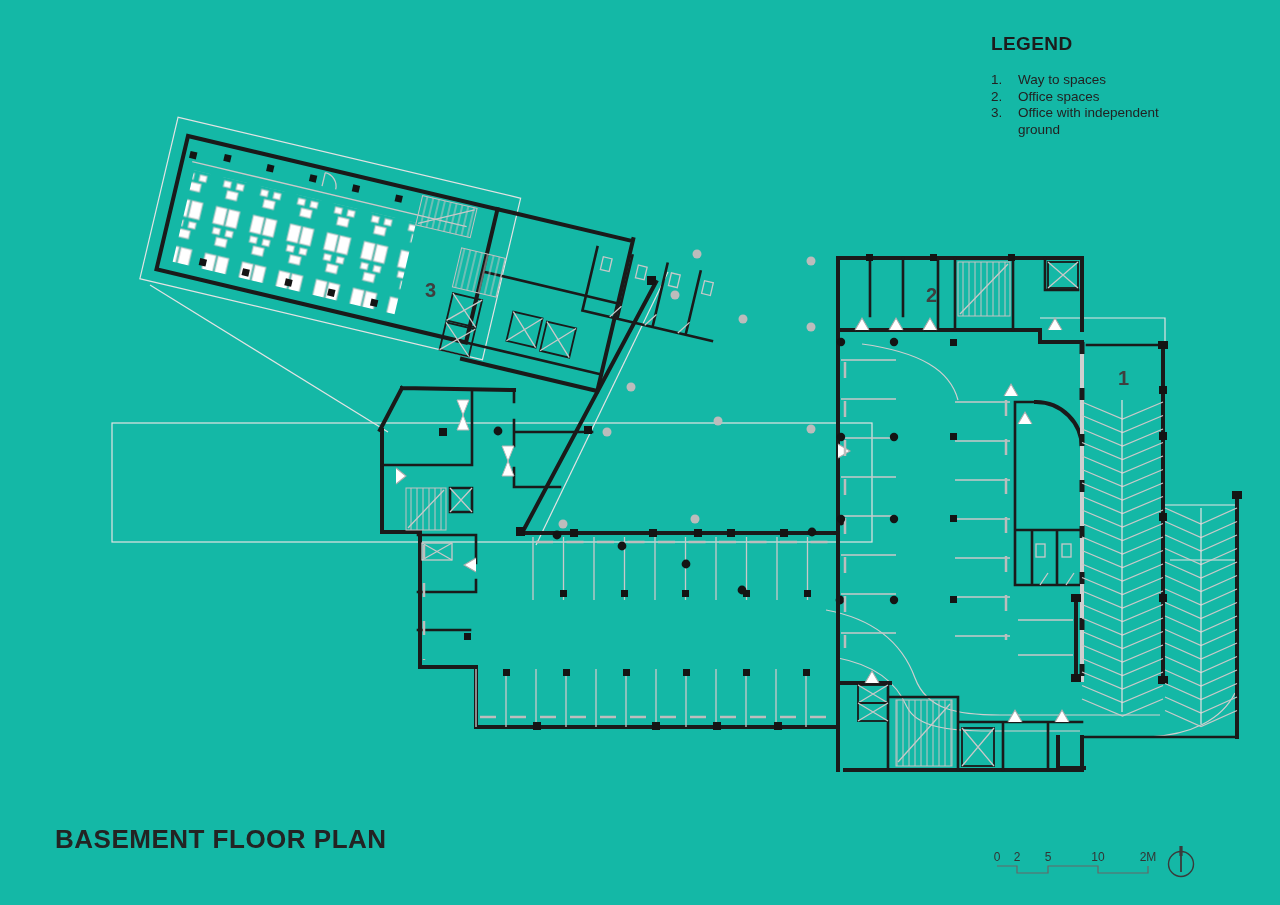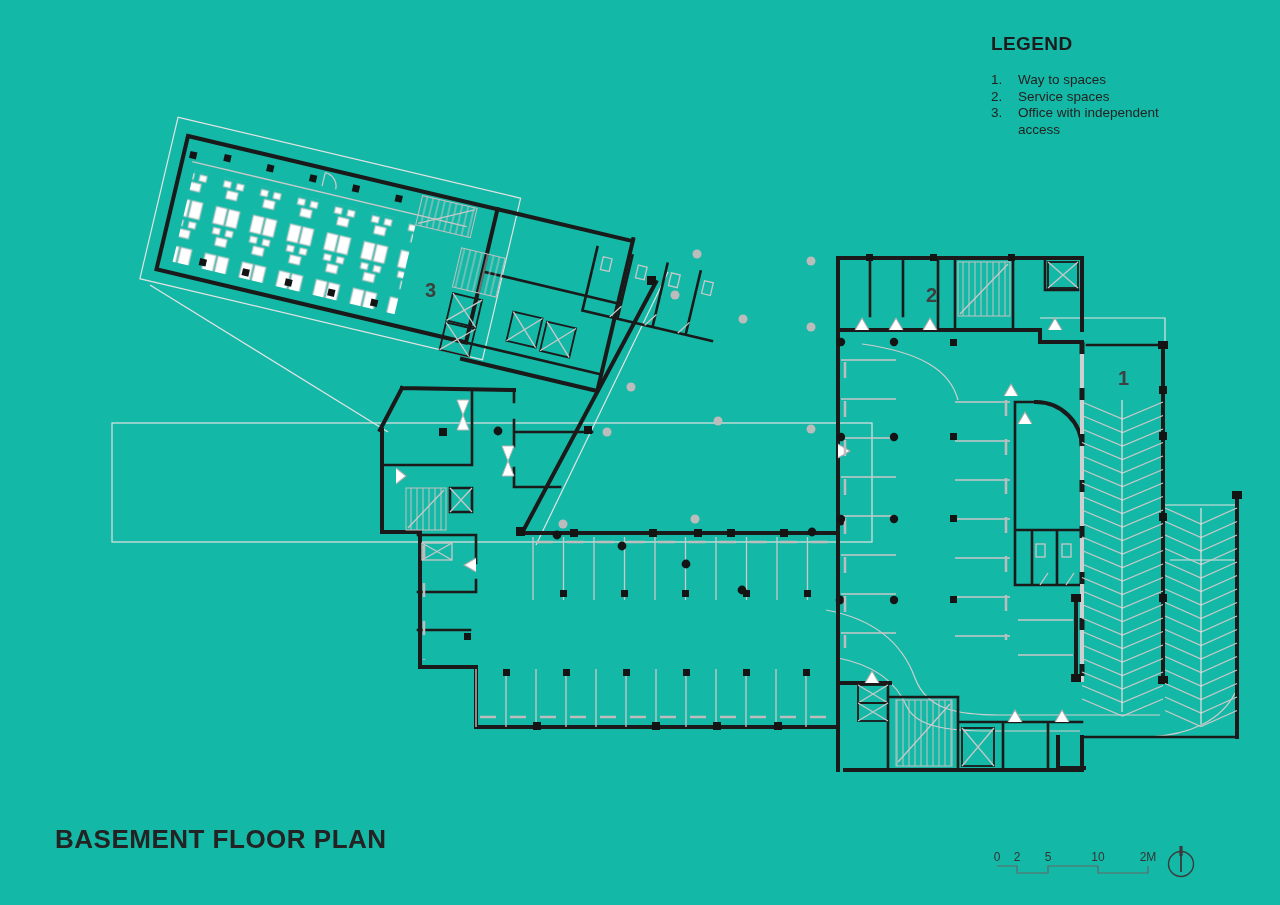--- a/index.html
+++ b/index.html
@@ -406,25 +406,25 @@
   </svg>
 
   <div class="legend">
     <div class="legend-title">LEGEND</div>
     <div class="legend-item">
       <span class="num">1.</span>
       <span class="lbl">Way to spaces</span>
     </div>
     <div class="legend-item">
       <span class="num">2.</span>
-      <span class="lbl">Service spaces</span>
+      <span class="lbl">Office spaces</span>
     </div>
     <div class="legend-item">
       <span class="num">3.</span>
-      <span class="lbl">Office with independent access</span>
+      <span class="lbl">Office with independent ground</span>
     </div>
   </div>
 
   <div class="zone-label zone-1">1</div>
   <div class="zone-label zone-2">2</div>
   <div class="zone-label zone-3">3</div>
 
   <div class="plan-title">BASEMENT FLOOR PLAN</div>
 
   <span class="scale-tick t0">0</span>

